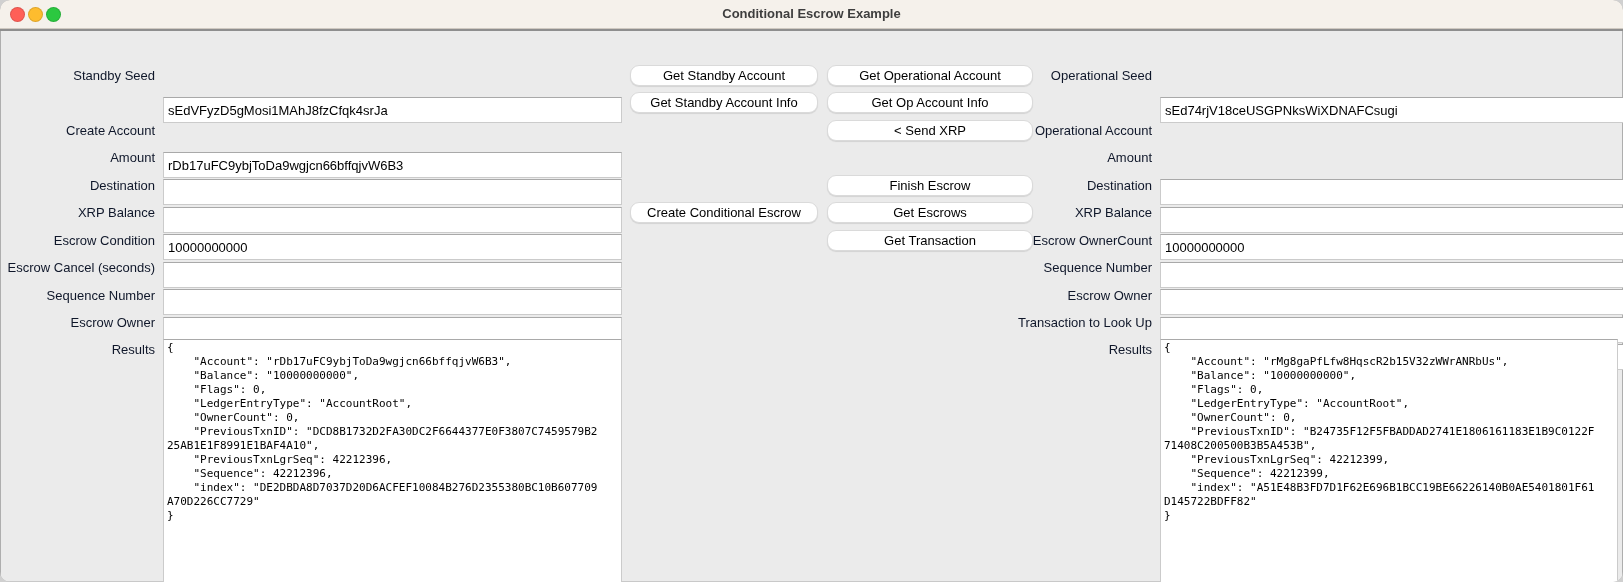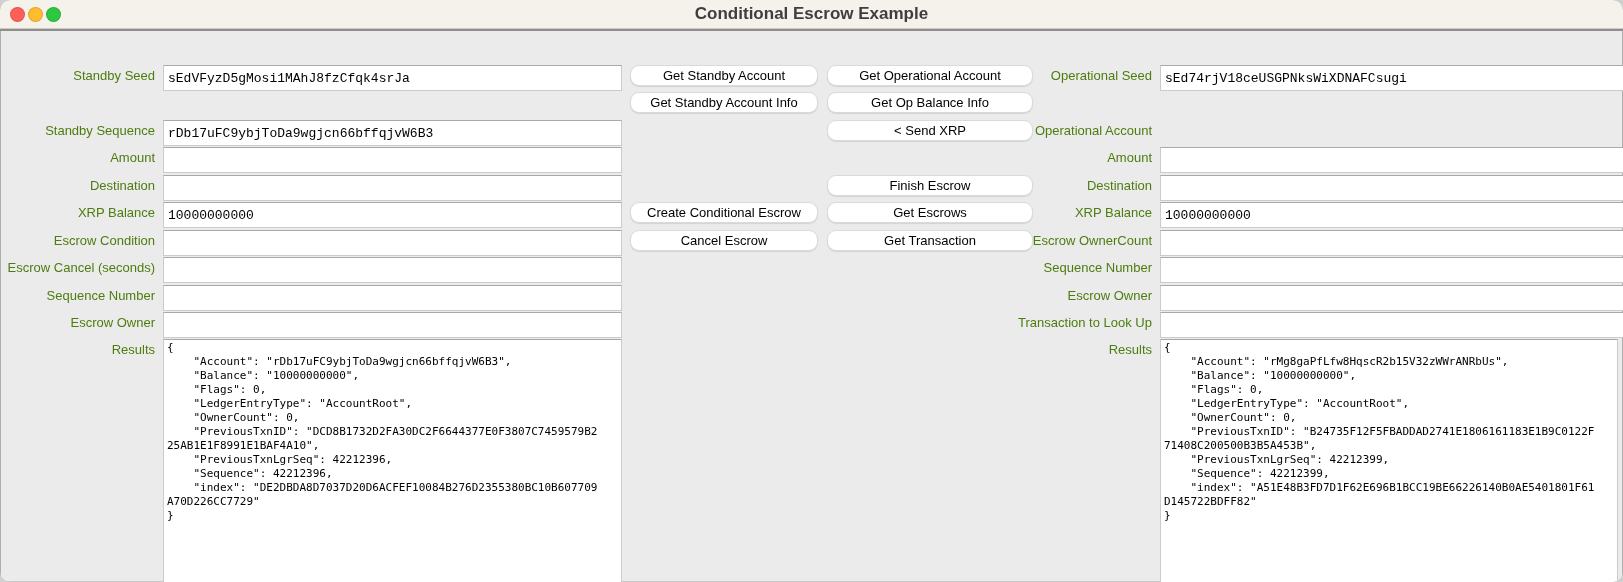--- a/index.html
+++ b/index.html
@@ -6,42 +6,42 @@
   .window{
     position:relative;width:1623px;height:582px;overflow:hidden;
     border-radius:10px;background:#ebebeb;
     font-family:"Liberation Sans",sans-serif;
     box-shadow:0 0 0 1px #8f8f8f inset;
   }
   .titlebar{
     position:absolute;top:0;left:0;right:0;height:28px;
     background:#f5f1eb;border-bottom:1px solid #cfc9c1;
     text-align:center;line-height:28px;
-    font-size:17px;font-weight:bold;color:#3e3e3e;
+    font-size:13px;font-weight:bold;color:#3e3e3e;
   }
   .tl{position:absolute;top:7px;width:13px;height:13px;border-radius:50%;border:0.5px solid rgba(0,0,0,0.12);}
   .tl.close{left:10px;background:#ff5f57;}
   .tl.min{left:28px;background:#febc2e;}
   .tl.zoomb{left:46px;background:#2bc840;}
   .content{
     position:absolute;top:29px;left:0;right:0;bottom:0;background:#ebebeb;
     border-top:2px solid #8e8e8e;
     box-shadow:inset 1px 0 0 #aeaeae, inset -1px 0 0 #aeaeae, inset 0 -1px 0 #c9c9c9;
   }
   .lbl{
-    position:absolute;height:21px;line-height:21px;font-size:13px;color:#4d7c0f;
+    position:absolute;height:21px;line-height:21px;font-size:13px;color:#0f172a;
     text-align:right;white-space:nowrap;
   }
   .lbl.lft{left:0;width:155px;}
   .lbl.rgt{left:986px;width:166px;}
   .fld{
     position:absolute;height:21px;box-sizing:border-box;background:#fff;
     border:1px solid #cbcbcb;border-top-color:#a9a9a9;
-    font-family:Liberation Mono, monospace;font-size:13px;color:#000;
-    padding:12px 4px;outline:none;
+    font-family:Liberation Sans, sans-serif;font-size:13px;color:#000;
+    padding:12px 4px;outline:none;margin-top:32px;
   }
   .fld.lft{left:163px;width:459px;}
   .fld.rgt{left:1160px;width:510px;}
   .btn{
     position:absolute;height:21px;box-sizing:border-box;background:#fff;
     border:1px solid #dadada;border-radius:9px;
     box-shadow:0 1px 1px rgba(0,0,0,0.10);
     font-family:"Liberation Sans",sans-serif;font-size:13px;color:#000;
     text-align:center;padding:0;cursor:default;
   }
@@ -68,21 +68,21 @@
     <span class="tl min"></span>
     <span class="tl zoomb"></span>
     <span>Conditional Escrow Example</span>
   </div>
 
   <div class="content">
 
     <label class="lbl lft r0">Standby Seed</label>
     <input class="fld lft r0" value="sEdVFyzD5gMosi1MAhJ8fzCfqk4srJa" style="">
 
-    <label class="lbl lft r2">Standby Sequence</label>
+    <label class="lbl lft r2">Create Account</label>
     <input class="fld lft r2" value="rDb17uFC9ybjToDa9wgjcn66bffqjvW6B3" style="">
 
     <label class="lbl lft r3">Amount</label>
     <input class="fld lft r3" value="" style="">
 
     <label class="lbl lft r4">Destination</label>
     <input class="fld lft r4" value="" style="">
 
     <label class="lbl lft r5">XRP Balance</label>
     <input class="fld lft r5" value="10000000000" style="">
@@ -111,30 +111,29 @@
     "PreviousTxnLgrSeq": 42212396,
     "Sequence": 42212396,
     "index": "DE2DBDA8D7037D20D6ACFEF10084B276D2355380BC10B607709
 A70D226CC7729"
 }</textarea>
 
     <button class="btn colA r0">Get Standby Account</button>
     <button class="btn colB r0">Get Operational Account</button>
 
     <button class="btn colA r1">Get Standby Account Info</button>
-    <button class="btn colB r1">Get Op Balance Info</button>
+    <button class="btn colB r1">Get Op Account Info</button>
 
     <button class="btn colB r2">&lt; Send XRP</button>
 
     <button class="btn colB r4">Finish Escrow</button>
 
     <button class="btn colA r5">Create Conditional Escrow</button>
     <button class="btn colB r5">Get Escrows</button>
 
-    <button class="btn colA r6">Cancel Escrow</button>
     <button class="btn colB r6">Get Transaction</button>
 
     <label class="lbl rgt r0">Operational Seed</label>
     <input class="fld rgt r0" value="sEd74rjV18ceUSGPNksWiXDNAFCsugi" style="">
 
     <label class="lbl rgt r2">Operational Account</label>
 
     <label class="lbl rgt r3">Amount</label>
     <input class="fld rgt r3" value="" style="">
 

